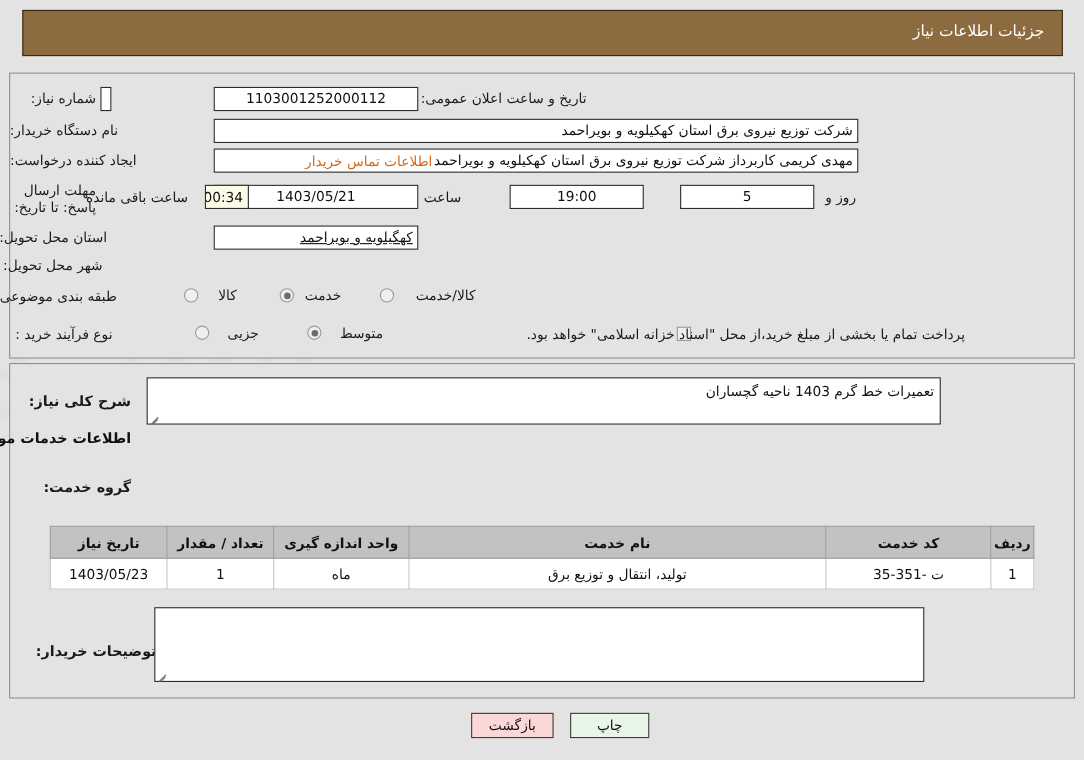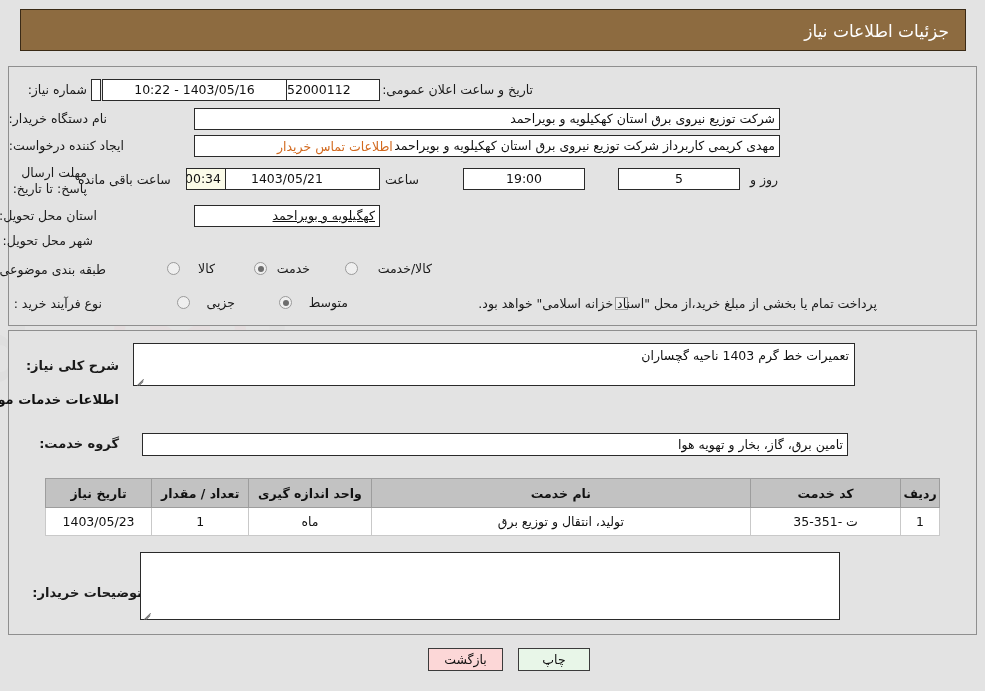--- a/index.html
+++ b/index.html
@@ -26,21 +26,21 @@
     height: 42px;
     background: #8d6b40;
     border: 1px solid #3a2a16;
     box-sizing: border-box;
   }
   .header-title {
     position: absolute;
     right: 16px;
     top: 11px;
     color: #ffffff;
-    font-size: 17px;
+    font-size: 14px;
     letter-spacing: 0px;
     text-align: right;
   }
 
   
   .panel {
     position: absolute;
     background: #e3e3e3;
     border: 1px solid #8f8f8f;
     box-sizing: border-box;
@@ -232,21 +232,20 @@
     <div class="header-title">جزئیات اطلاعات نیاز</div>
   </div>
 
   <div class="panel" id="panel-top"></div>
 
   <div class="lbl" style="right:898px; top:82px;">شماره نیاز:</div>
   <div class="fld center" style="right:605px; top:79px; width:186px;">1103001252000112</div>
 
   <div class="lbl" style="right:452px; top:82px;">تاریخ و ساعت اعلان عمومی:</div>
   <div class="fld center" style="right:884px; top:79px; width:0px;"></div>
-  <div class="fld center" style="left:102px; top:79px; width:185px;">1403/05/16 - 10:22</div>
 
   <div class="lbl" style="right:878px; top:111px;">نام دستگاه خریدار:</div>
   <div class="fld right" style="right:205px; top:108px; width:586px;">شرکت توزیع نیروی برق استان کهکیلویه و بویراحمد</div>
 
   <div class="lbl" style="right:861px; top:138px;">ایجاد کننده درخواست:</div>
   <div class="fld right" style="right:205px; top:135px; width:586px;">مهدی کریمی کاربرداز شرکت توزیع نیروی برق استان کهکیلویه و بویراحمد</div>
   <div class="linktext" style="left:277px; top:139px;">اطلاعات تماس خریدار</div>
 
   <div class="lbl" style="right:898px; top:165px; width:88px; white-space:normal; text-align:right;padding-left:24px;">مهلت ارسال پاسخ: تا تاریخ:</div>
   <div class="fld center" style="right:605px; top:168px; width:186px;">1403/05/21</div>
@@ -286,21 +285,20 @@
 
   <div class="panel" id="panel-mid"></div>
 
   <div class="lbl bold" style="right:866px; top:358px; font-size:13px;">شرح کلی نیاز:</div>
   <div class="ta" style="right:130px; top:343px; width:722px; height:43px; line-height:18px;">تعمیرات خط گرم 1403 ناحیه گچساران</div>
   <div class="ta-grip" style="right:840px; top:375px;"></div>
 
   <div class="sec-title" style="right:866px; top:392px;">اطلاعات خدمات مورد نیاز</div>
 
   <div class="lbl bold" style="right:866px; top:436px; font-size:13px;">گروه خدمت:</div>
-  <div class="fld right" style="right:137px; top:433px; width:706px; height:23px; line-height:21px;">تامین برق، گاز، بخار و تهویه هوا</div>
 
   <table id="svc-table">
     <thead>
       <tr>
         <th class="col-radif">ردیف</th>
         <th class="col-code">کد خدمت</th>
         <th class="col-name">نام خدمت</th>
         <th class="col-unit">واحد اندازه گیری</th>
         <th class="col-qty">تعداد / مقدار</th>
         <th class="col-date">تاریخ نیاز</th>

